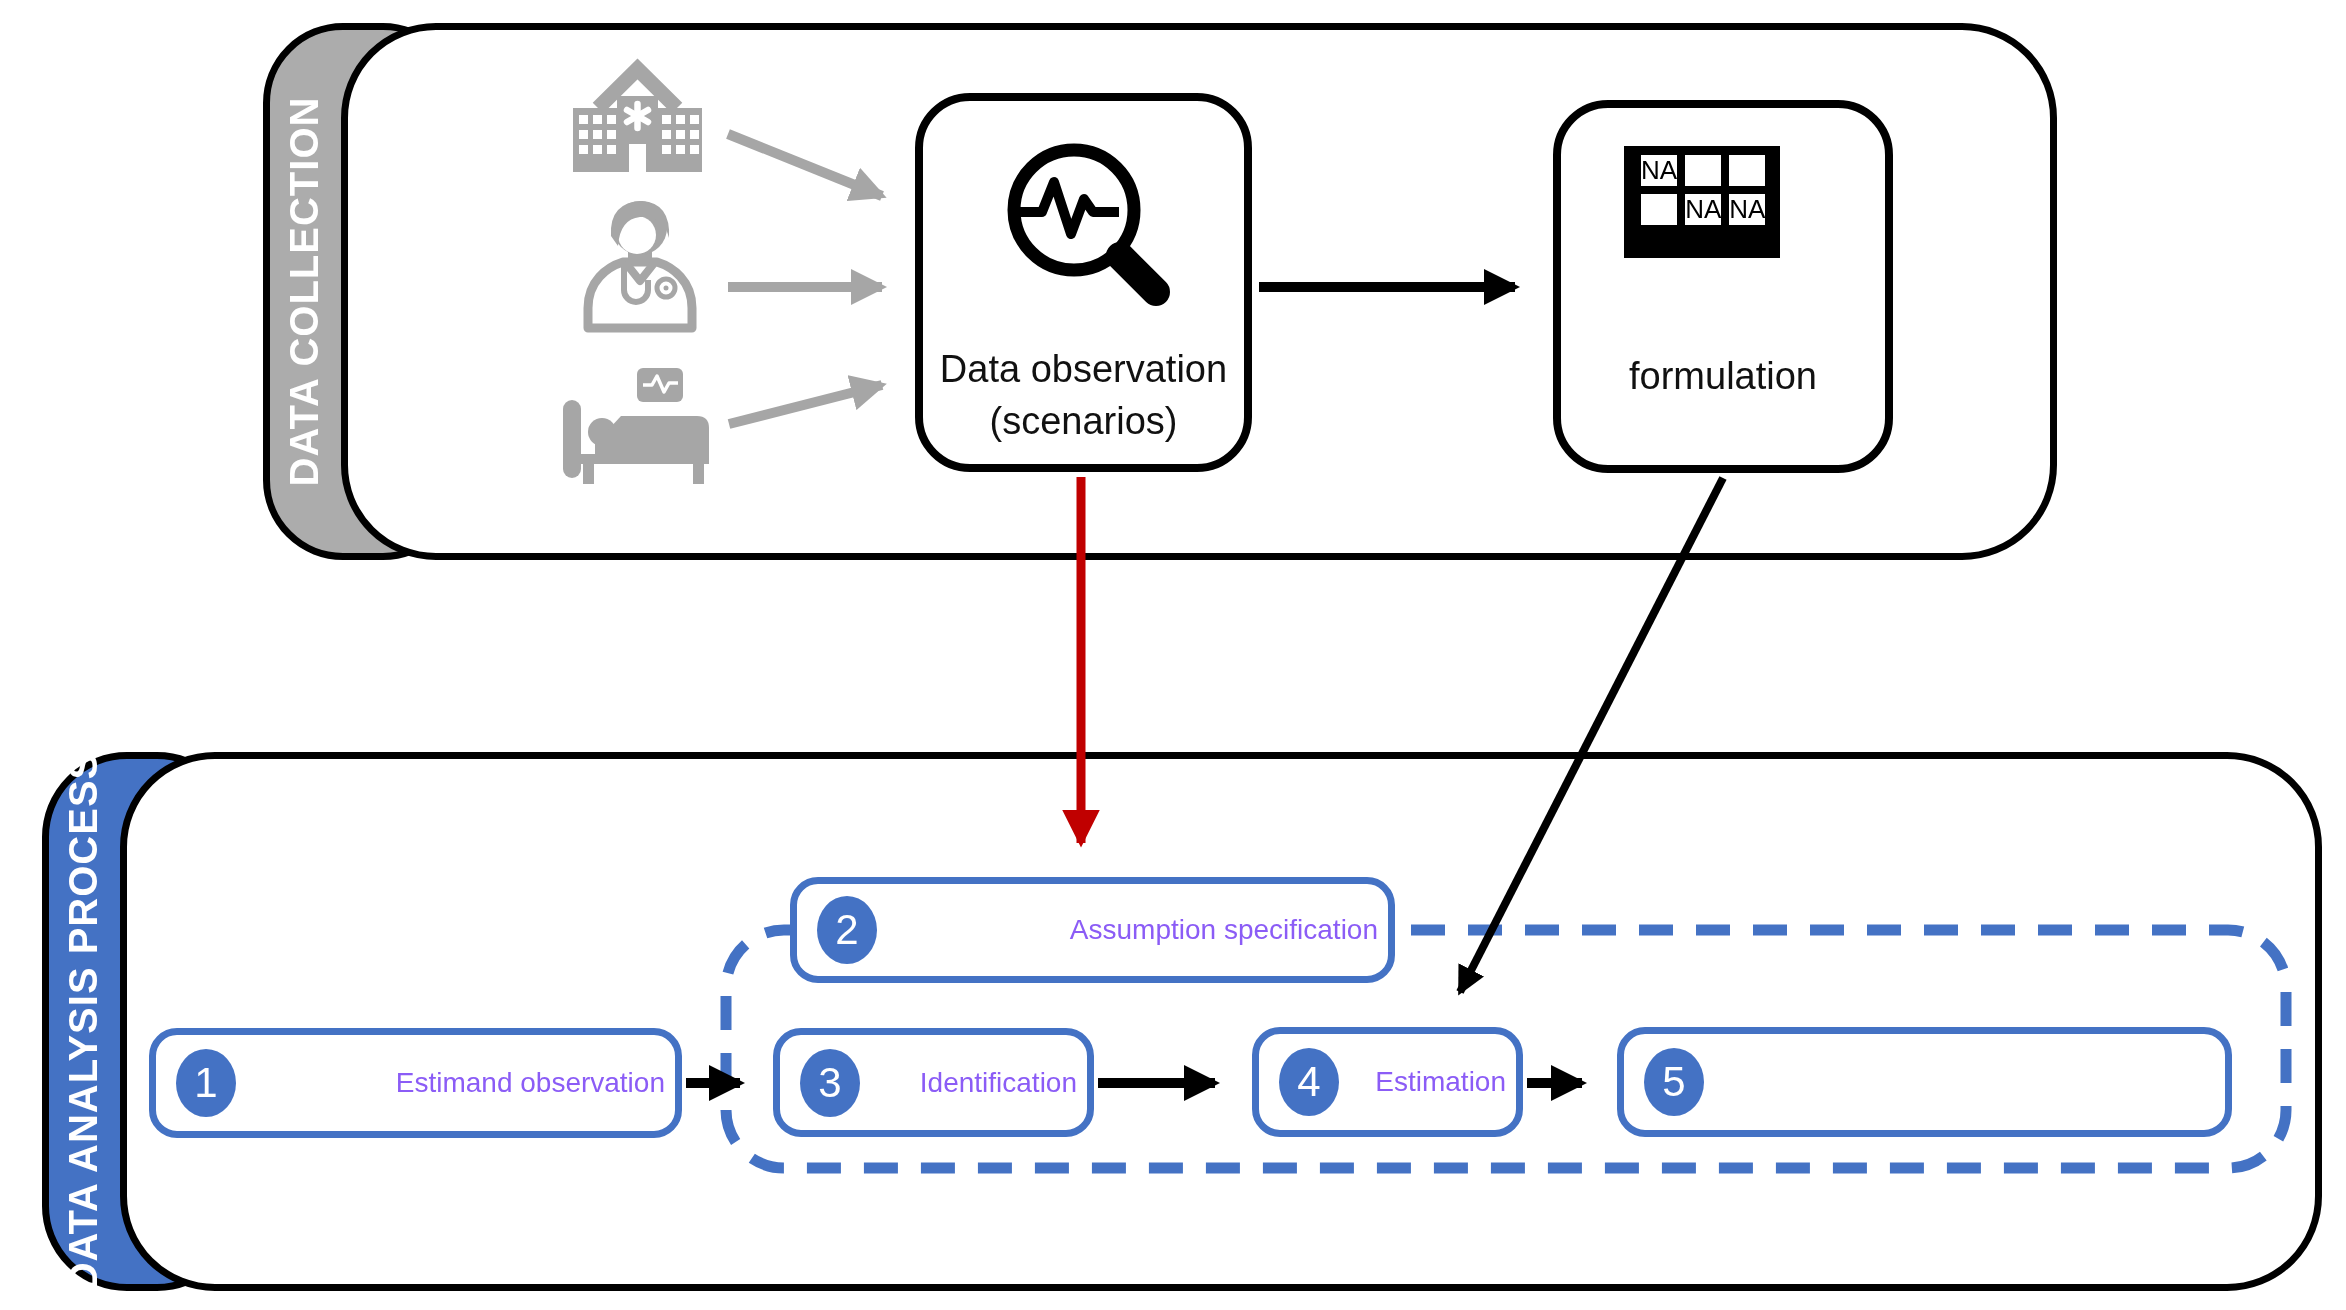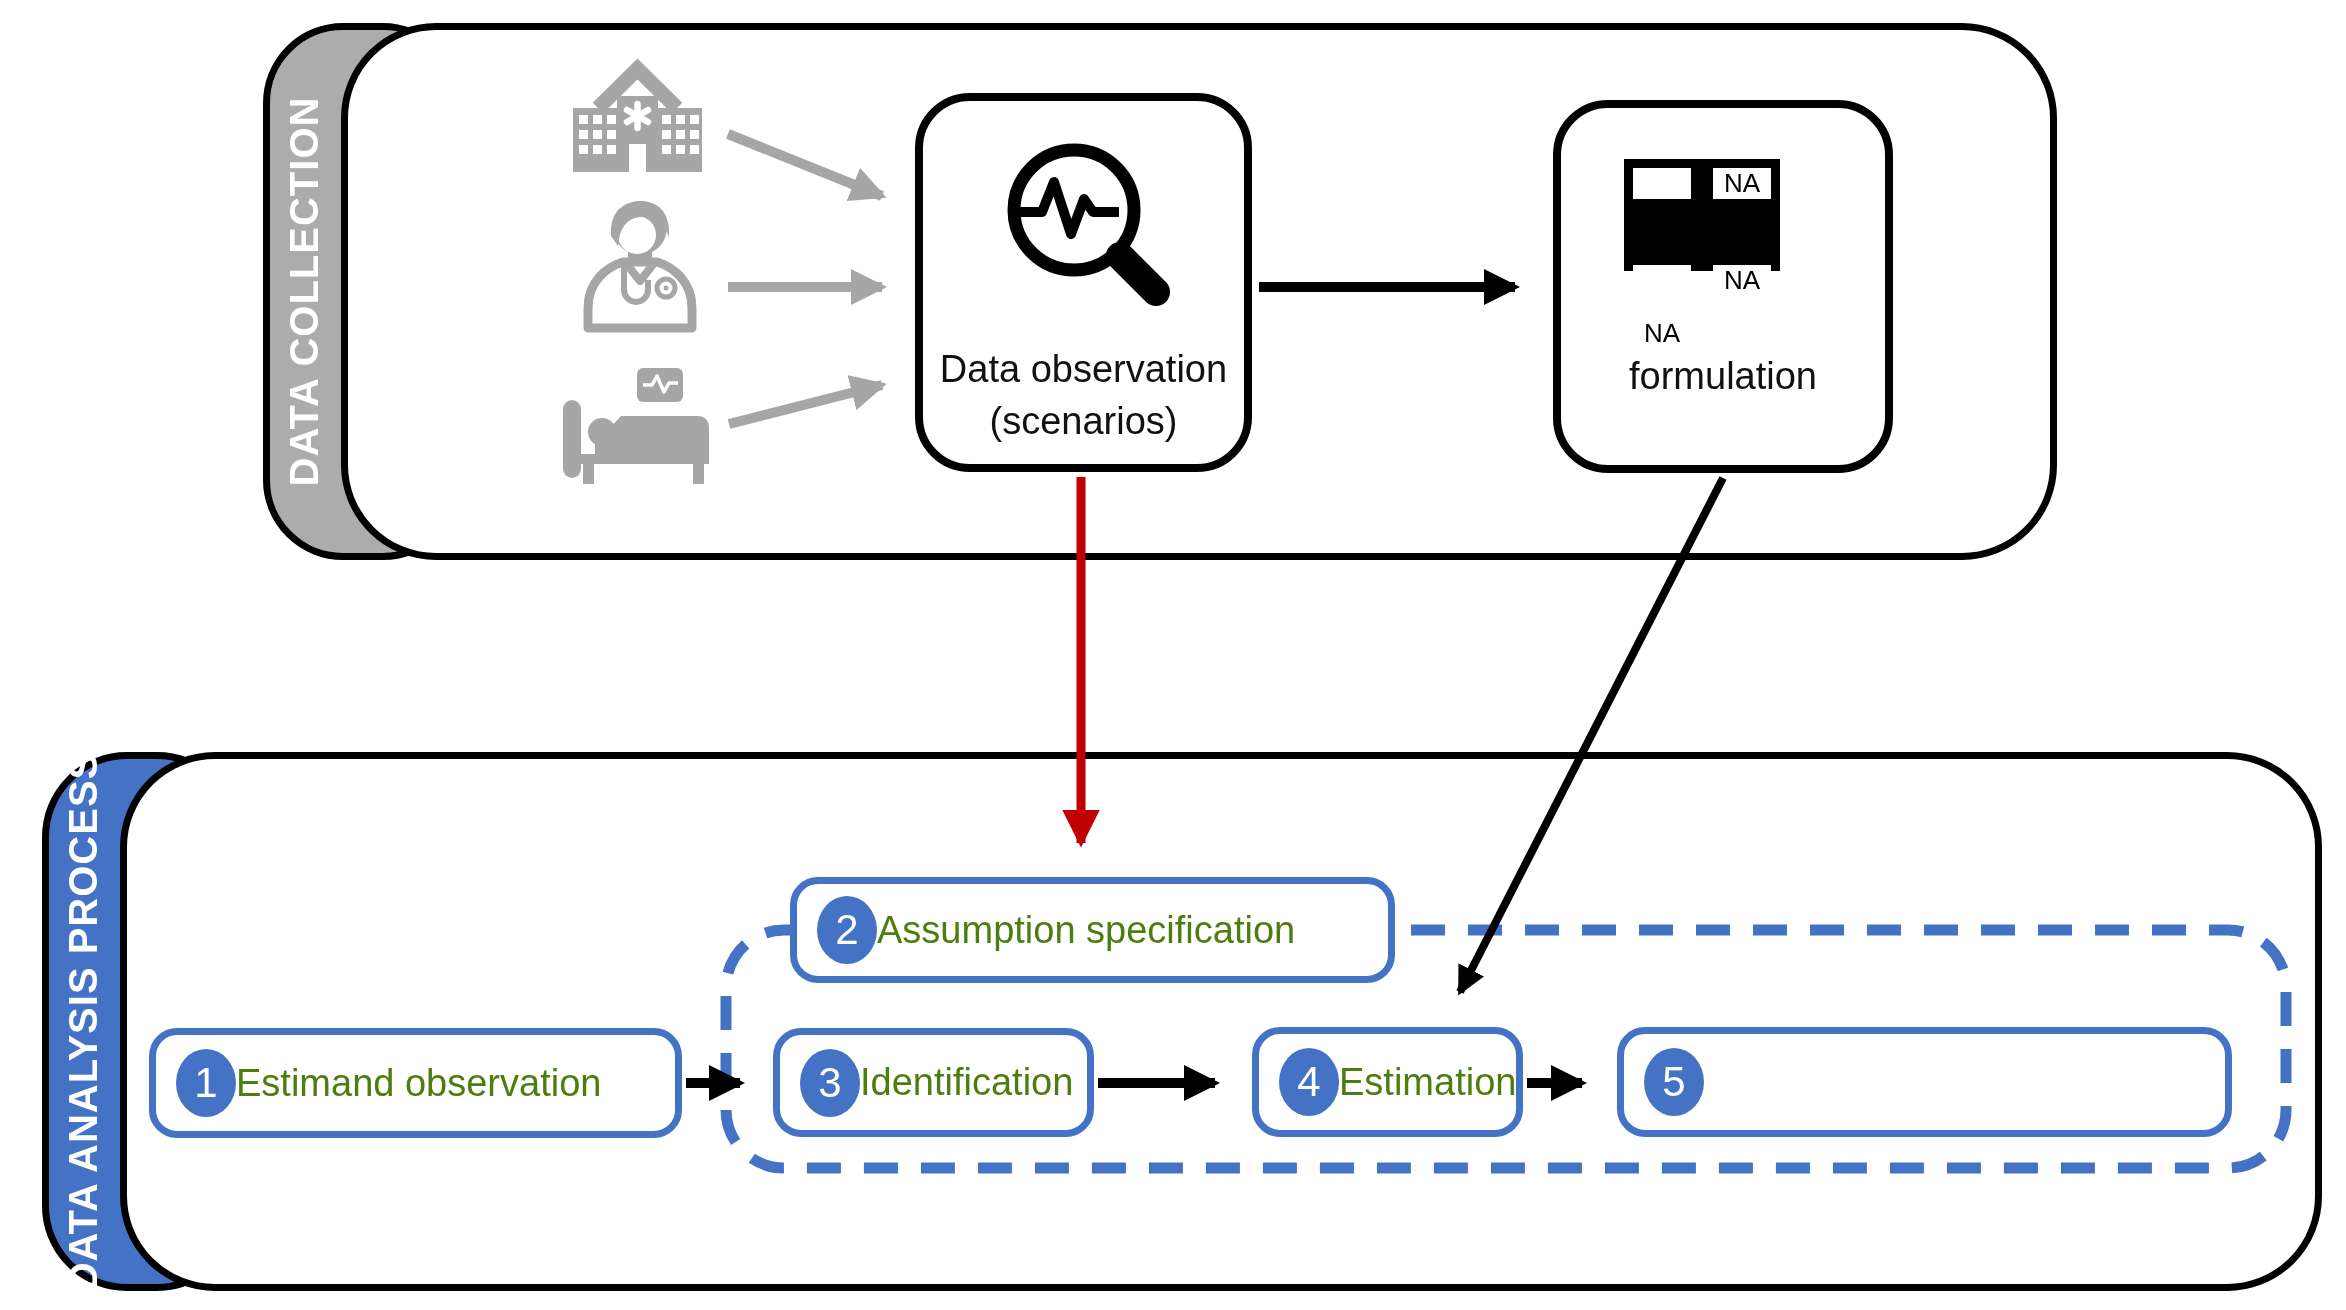--- a/index.html
+++ b/index.html
@@ -22,33 +22,33 @@
   
   .node{position:absolute;box-sizing:border-box;background:#fff;border:8px solid #000;
         border-radius:55px;z-index:2;}
   .node-obs{left:915px;top:93px;width:337px;height:379px;}
   .node-miss{left:1553px;top:100px;width:340px;height:373px;}
   .node-label{position:absolute;top:242px;left:0;width:100%;text-align:center;
               font-size:38px;line-height:52px;color:#111;}
   .node-icon{position:absolute;}
 
   
-  .na-table{position:absolute;left:63px;top:51px;width:156px;height:112px;box-sizing:border-box;
-            background:#000;border:9px solid #000;display:grid;gap:22px;
-            grid-template-columns:repeat(2,1fr);grid-template-rows:repeat(3,1fr);}
+  .na-table{position:absolute;left:63px;top:38px;width:156px;height:112px;box-sizing:border-box;
+            background:#000;border:9px solid #000;display:grid;gap:8px;
+            grid-template-columns:repeat(5,1fr);grid-template-rows:repeat(3,1fr);}
   .na-cell{background:#fff;display:flex;align-items:center;justify-content:center;
            font-size:26px;color:#000;}
 
   
   .step{position:absolute;box-sizing:border-box;background:#fff;border:7px solid #4472C4;
         border-radius:28px;display:flex;align-items:center;z-index:2;}
   .step .num{flex:none;width:60px;height:68px;margin-left:20px;border-radius:50%;
              background:#4472C4;color:#fff;font-size:42px;display:flex;
              align-items:center;justify-content:center;}
-  .step .lbl{flex:1;text-align:left;font-size:38px;color:#4d7c0f;white-space:nowrap;
+  .step .lbl{flex:1;text-align:right;font-size:28px;color:#8b5cf6;white-space:nowrap;
              padding-right:10px;}
 
   .layer{position:absolute;left:0;top:0;pointer-events:none;}
   .layer-dashed{z-index:1;}
   .layer-arrows{z-index:3;}
   .layer-icons{z-index:2;}
 </style>
 </head>
 <body>
 

